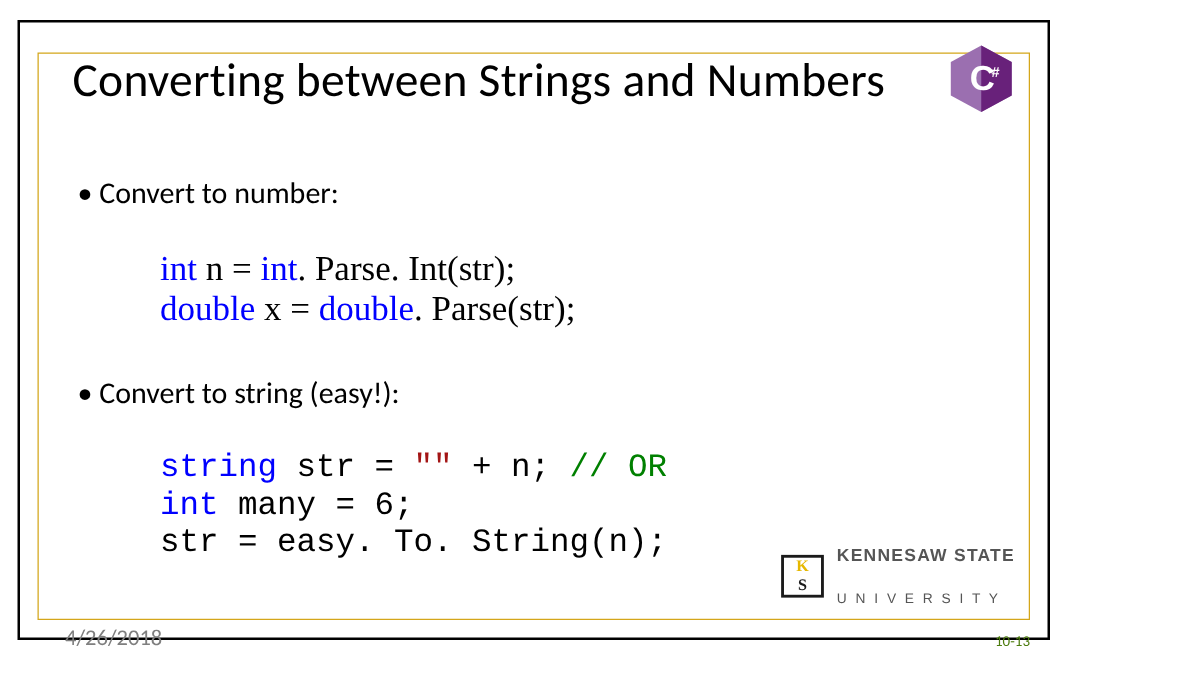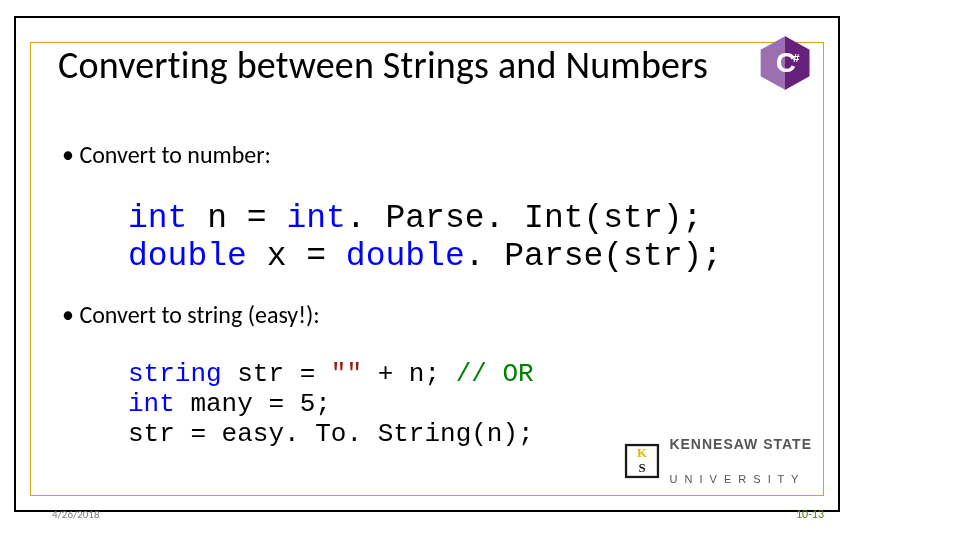--- a/index.html
+++ b/index.html
@@ -56,22 +56,22 @@
   .bullet1 {
     position: absolute;
     left: 62px;
     top: 140px;
     font-size: 24px;
   }
   .code1 {
     position: absolute;
     left: 128px;
     top: 200px;
-    font-family: Liberation Mono, monospace;
-    font-size: 33px;
+    font-family: Liberation Serif, serif;
+    font-size: 28px;
     line-height: 1.15;
     white-space: pre;
   }
   .bullet2 {
     position: absolute;
     left: 62px;
     top: 300px;
     font-size: 24px;
   }
   .code2 {
@@ -83,21 +83,21 @@
     line-height: 1.15;
     white-space: pre;
   }
   .kw  { color: #0000FF; }
   .cmt { color: #008000; }
   .str { color: #A31515; }
   .date {
     position: absolute;
     left: 52px;
     bottom: 19px;
-    font-size: 11px;
+    font-size: 18px;
     color: #7f7f7f;
     margin-top: 12px;
   }
   .pagenum {
     position: absolute;
     right: 30px;
     bottom: 19px;
     font-size: 12px;
     color: #4d7c0f;
   }
@@ -135,21 +135,21 @@
       <text x="64" y="48" font-family="Arial" font-size="20" font-weight="700" fill="#fff">#</text>
     </svg>
   </div>
 
   <div class="bullet1">• Convert to number:</div>
 
   <div class="code1"><span class="kw">int</span><span> n = </span><span class="kw">int</span><span>. Parse. Int(str);</span><br><span class="kw">double</span><span> x = </span><span class="kw">double</span><span>. Parse(str);</span></div>
 
   <div class="bullet2">• Convert to string (easy!):</div>
 
-  <div class="code2"><span class="kw">string</span><span> str = </span><span class="str">""</span><span> + n; </span><span class="cmt">// OR</span><br><span class="kw">int</span><span> many = 5;</span><br><span>str = easy. To. String(n);</span></div>
+  <div class="code2"><span class="kw">string</span><span> str = </span><span class="str">""</span><span> + n; </span><span class="cmt">// OR</span><br><span class="kw">int</span><span> many = 6;</span><br><span>str = easy. To. String(n);</span></div>
 
   <div class="ksu-logo">
     <svg width="38" height="38" viewBox="0 0 100 100">
       <rect x="8" y="8" width="84" height="84" fill="none" stroke="#1a1a1a" stroke-width="6"></rect>
       <text x="50" y="40" text-anchor="middle" font-family="Georgia, serif" font-size="34" font-weight="700" fill="#E6B800">K</text>
       <text x="50" y="78" text-anchor="middle" font-family="Georgia, serif" font-size="34" font-weight="700" fill="#1a1a1a">S</text>
     </svg>
     <div class="ksu-text">
       <div class="k1">KENNESAW STATE</div>
       <div class="k2">U N I V E R S I T Y</div>

